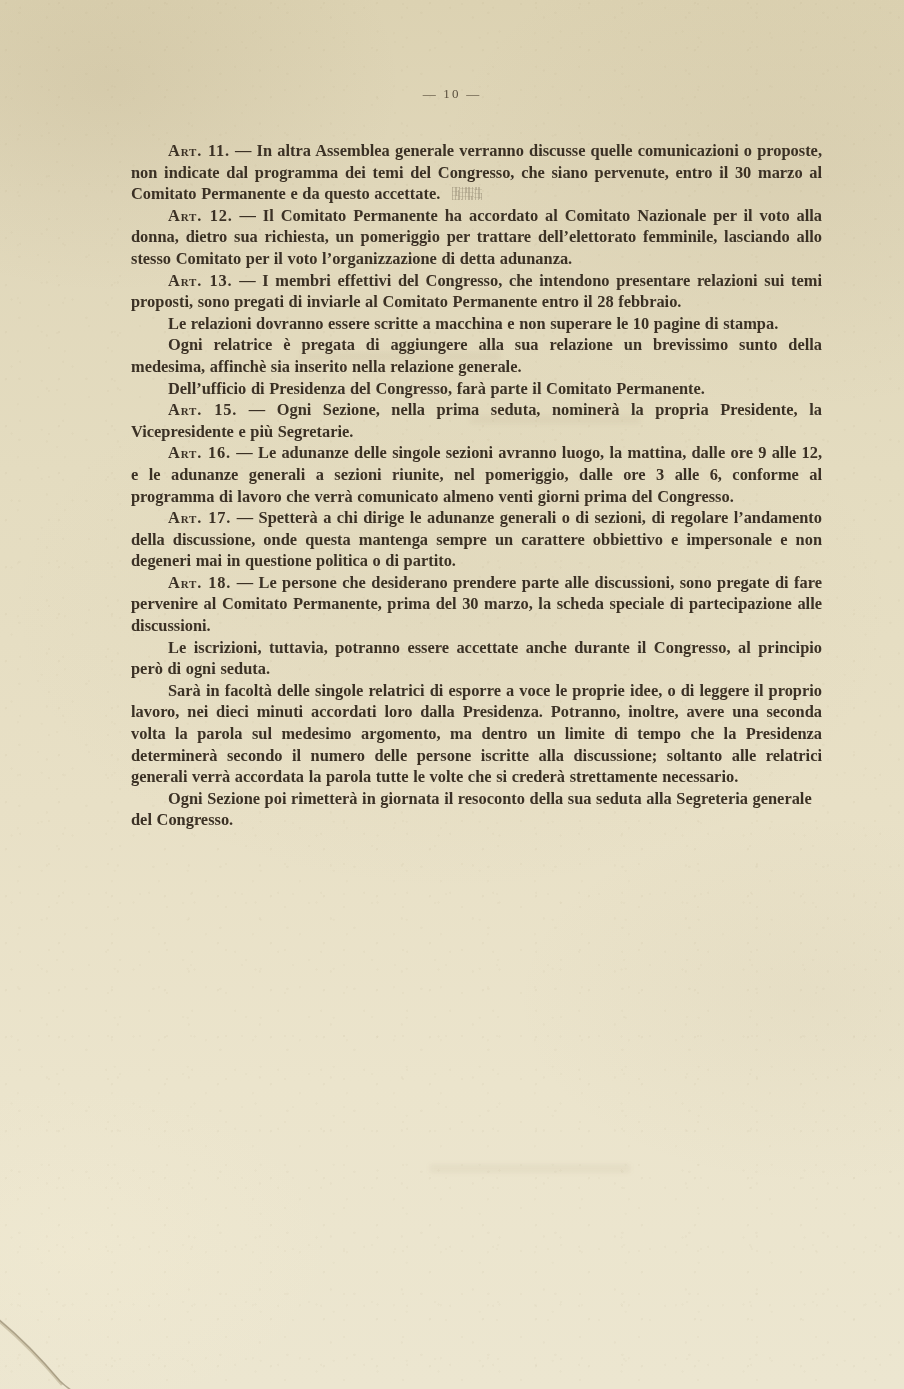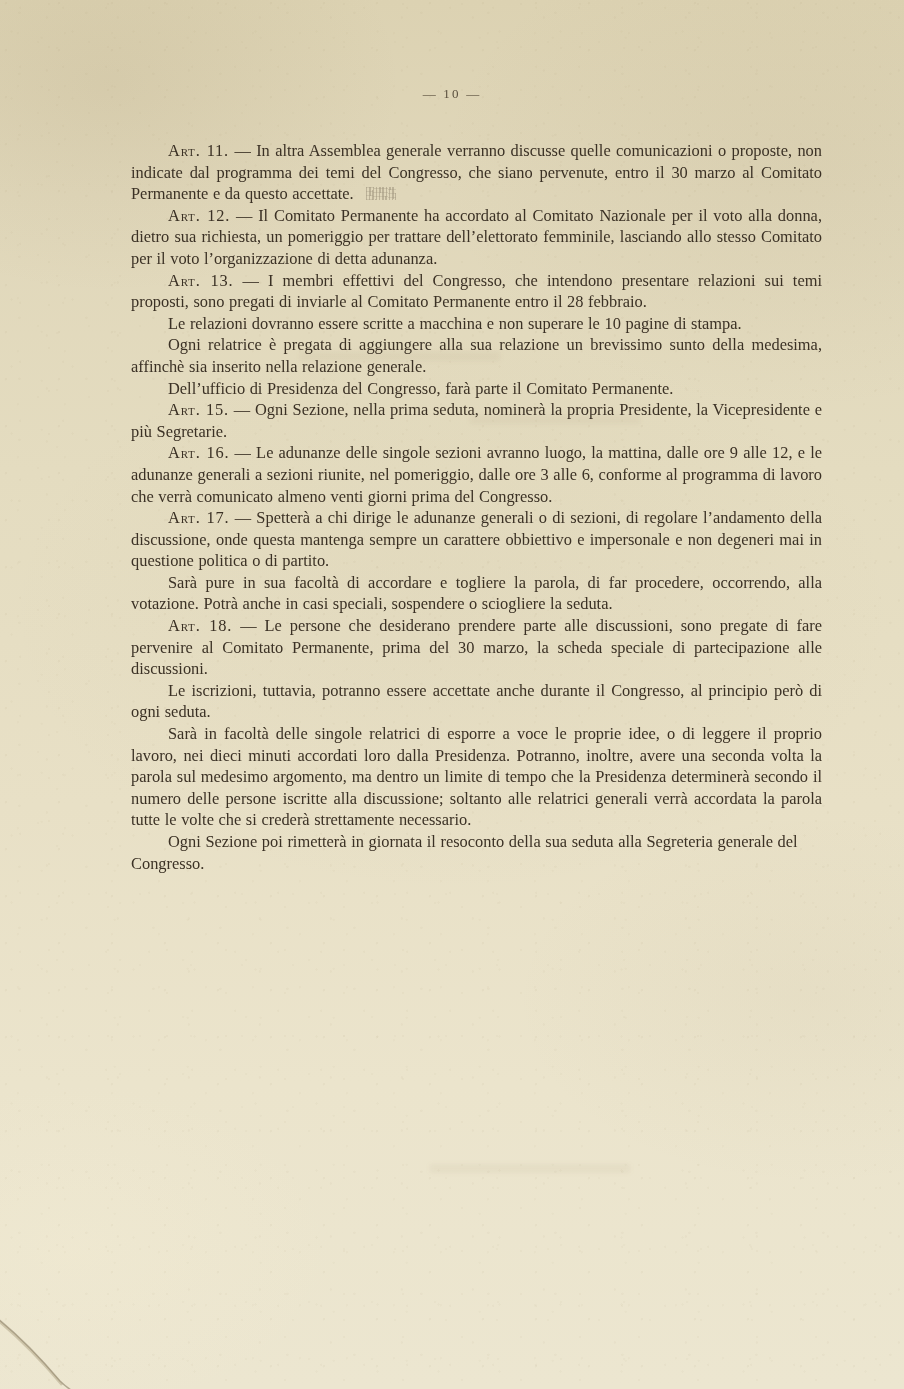--- a/index.html
+++ b/index.html
@@ -91,20 +91,21 @@
   #textblock {
     position: absolute;
     left: 131px;
     top: 140px;
     width: 691px;
     color: #3b3125;
     font-size: 16.4px;
     line-height: 21.6px;
     text-align: justify;
     text-justify: inter-word;
+    font-weight: bold;
     -webkit-font-smoothing: antialiased;
   }
   #textblock p {
     margin: 0;
     text-indent: 37px;
     text-align: justify;
     word-spacing: .5px;
   }
   #textblock p:last-child { text-align: left; }
 
@@ -177,21 +178,20 @@
       <span> — Ogni Sezione, nella prima seduta, nominerà la propria Presidente, la Vicepresidente e più Segretarie.</span>
     </p>
     <p>
       <span class="artnum">Art. 16.</span>
       <span> — Le adunanze delle singole sezioni avranno luogo, la mattina, dalle ore 9 alle 12, e le adunanze generali a sezioni riunite, nel pomeriggio, dalle ore 3 alle 6, conforme al programma di lavoro che verrà comunicato almeno venti giorni prima del Congresso.</span>
     </p>
     <p>
       <span class="artnum">Art. 17.</span>
       <span> — Spetterà a chi dirige le adunanze generali o di sezioni, di regolare l’andamento della discussione, onde questa mantenga sempre un carattere obbiettivo e impersonale e non degeneri mai in questione politica o di partito.</span>
     </p>
-    <p>Sarà pure in sua facoltà di accordare e togliere la parola, di far procedere, occorrendo, alla votazione. Potrà anche in casi speciali, sospendere o sciogliere la seduta.</p>
     <p>
       <span class="artnum">Art. 18.</span>
       <span> — Le persone che desiderano prendere parte alle discussioni, sono pregate di fare pervenire al Comitato Permanente, prima del 30 marzo, la scheda speciale di partecipazione alle discussioni.</span>
     </p>
     <p>Le iscrizioni, tuttavia, potranno essere accettate anche durante il Congresso, al principio però di ogni seduta.</p>
     <p>Sarà in facoltà delle singole relatrici di esporre a voce le proprie idee, o di leggere il proprio lavoro, nei dieci minuti accordati loro dalla Presidenza. Potranno, inoltre, avere una seconda volta la parola sul medesimo argomento, ma dentro un limite di tempo che la Presidenza determinerà secondo il numero delle persone iscritte alla discussione; soltanto alle relatrici generali verrà accordata la parola tutte le volte che si crederà strettamente necessario.</p>
     <p>Ogni Sezione poi rimetterà in giornata il resoconto della sua seduta alla Segreteria generale del Congresso.</p>
   </div>
 
 </div>

